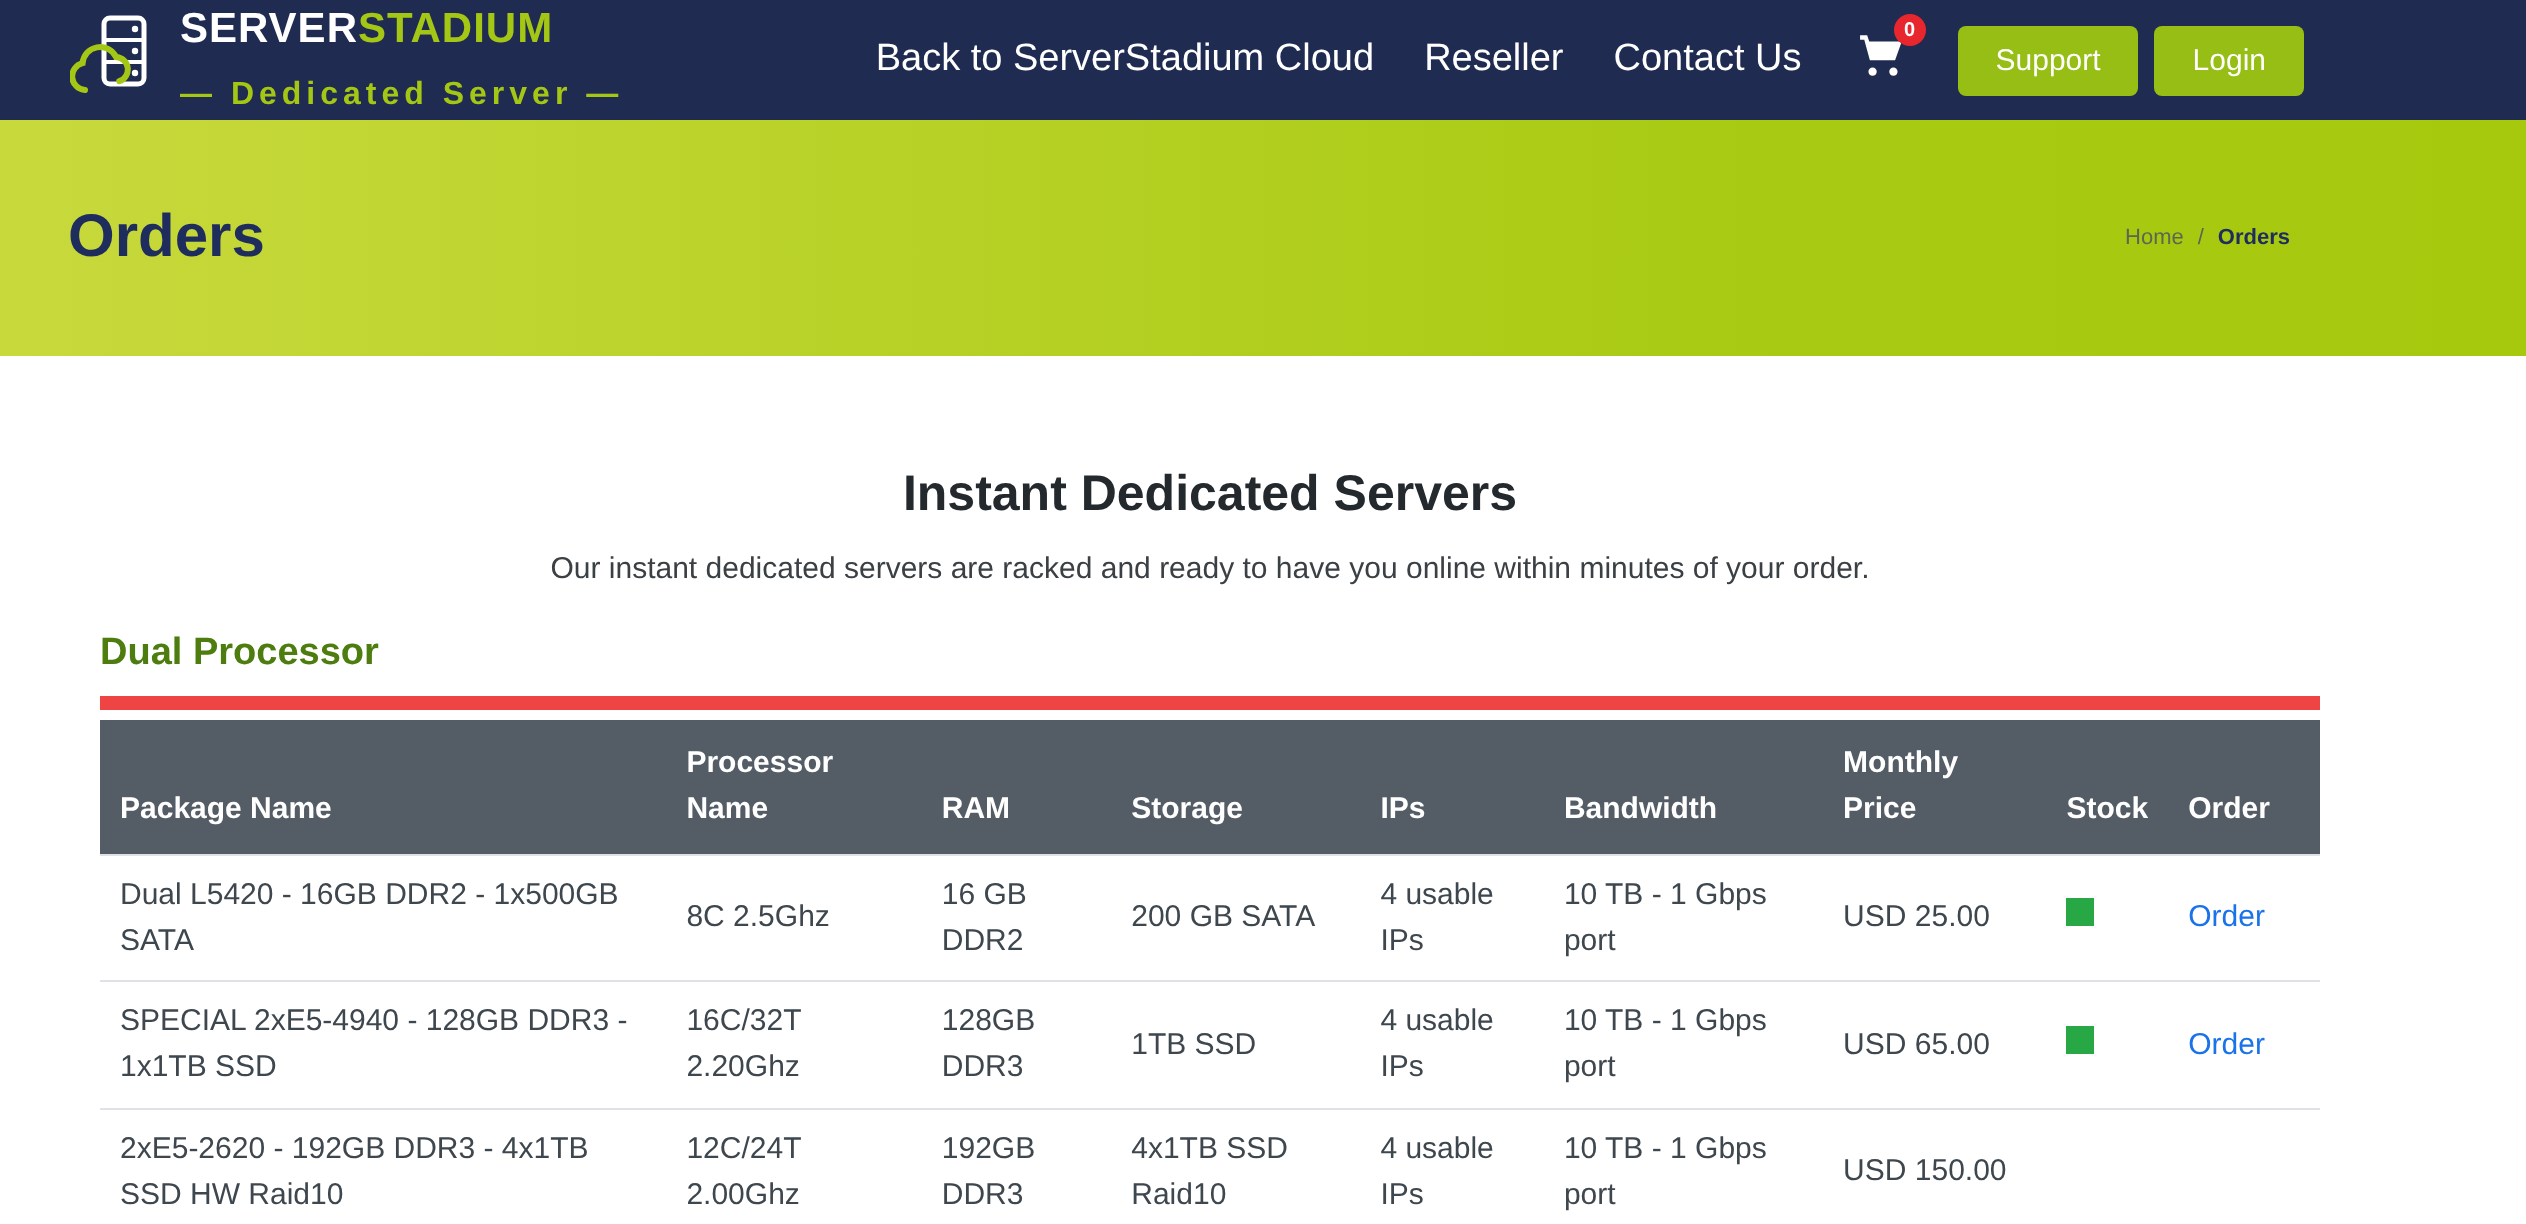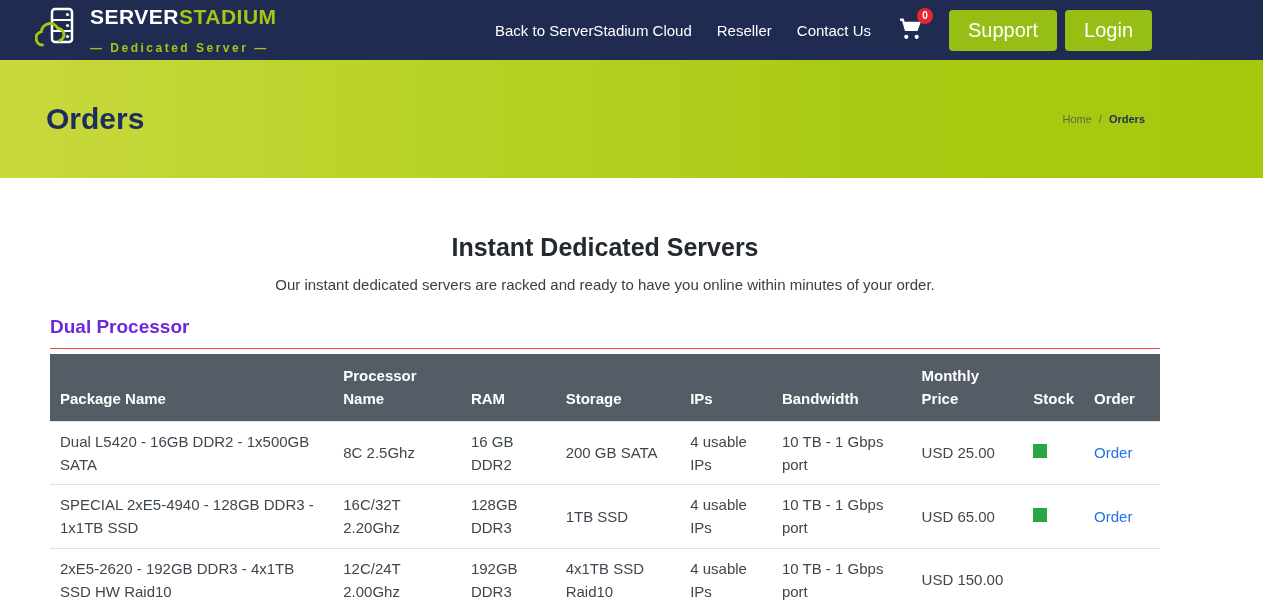--- a/index.html
+++ b/index.html
@@ -6,48 +6,48 @@
   html,body { width:1263px; height:612px; overflow:hidden; background:#fff;
               font-family:"Liberation Sans", sans-serif; }
 
   
   .navbar { height:60px; background:#1f2b50; display:flex; align-items:center;
             padding:0 111px 0 35px; position:relative; }
   .logo { display:flex; align-items:center; gap:9px; cursor:pointer; }
   .logo-text { display:flex; flex-direction:column; }
   .logo-line1 { font-size:21px; font-weight:700; letter-spacing:.5px; color:#fff; line-height:1.1; }
   .logo-line1 .green { color:#a4c614; }
-  .logo-line2 { font-size:12px; font-weight:700; letter-spacing:2.5px; color:#a4c614; margin-top:13px; }
+  .logo-line2 { font-size:16px; font-weight:700; letter-spacing:2.5px; color:#a4c614; margin-top:13px; }
   .nav-menu { margin-left:auto; display:flex; align-items:center; gap:25px; }
-  .nav-link { color:#fff; font-size:15px; cursor:pointer; white-space:nowrap; }
+  .nav-link { color:#fff; font-size:19px; cursor:pointer; white-space:nowrap; }
   .cart { position:relative; margin-left:3px; cursor:pointer; }
   .cart-badge { position:absolute; top:-8px; right:-9px; background:#e8262d; color:#fff;
                 border-radius:50%; min-width:16px; height:16px; font-size:10px; font-weight:700;
                 display:flex; align-items:center; justify-content:center; }
-  .nav-btn { background:#96be15; color:#fff; font-size:20px; padding:9px 19px;
+  .nav-btn { background:#96be15; color:#fff; font-size:15px; padding:9px 19px;
              border-radius:4px; border:none; cursor:pointer; font-family:inherit; }
   .nav-btn + .nav-btn { margin-left:-17px; }
 
   
   .banner { height:118px; background:linear-gradient(90deg,#c8d93c 0%,#a8ca12 70%,#a6c90e 100%);
             display:flex; align-items:center; justify-content:space-between;
-            padding:0 118px 0 46px; }
+            padding:0 118px 0 34px; }
   .banner-title { font-size:30px; font-weight:600; color:#1e2c5e; }
   .breadcrumb { font-size:11px; display:flex; gap:7px; align-items:center; }
   .bc-home { color:#5d6750; cursor:pointer; }
   .bc-sep  { color:#5d6750; }
   .bc-current { color:#1e2c5e; font-weight:700; }
 
   
   .main { padding-top:55px; position:relative; }
   .container { margin:0 103px 0 50px; }
   .page-title { text-align:center; font-size:25px; font-weight:600; color:#24292e; }
   .page-sub   { text-align:center; font-size:15px; color:#3b4045; margin-top:14px; }
-  .section-title { font-size:19px; font-weight:600; color:#6d28d9; margin-top:23px;
-                   padding-bottom:10px; border-bottom:1px solid #ef4444; }
+  .section-title { font-size:19px; font-weight:600; color:#4d7c0f; margin-top:23px;
+                   padding-bottom:10px; border-bottom:7px solid #ef4444; }
 
   table { width:100%; border-collapse:collapse; font-size:15px; margin-top:5px; }
   thead th { background:#545d66; color:#fff; text-align:left; vertical-align:bottom;
              font-weight:700; padding:10px 10px; line-height:1.55;margin-top:16px; }
   tbody td { padding:8px 10px; color:#3f474e; border-top:1px solid #dee2e6;
              line-height:1.55; height:57px; vertical-align:middle; }
   .col-package{width:285px;} .col-proc{width:128px;} .col-ram{width:95px;}
   .col-storage{width:125px;} .col-ips{width:92px;} .col-bw{width:140px;}
   .col-price{width:112px;} .col-stock{width:57px;} .col-order{width:76px;}
   .stock-sq { display:inline-block; width:14px; height:14px; }

